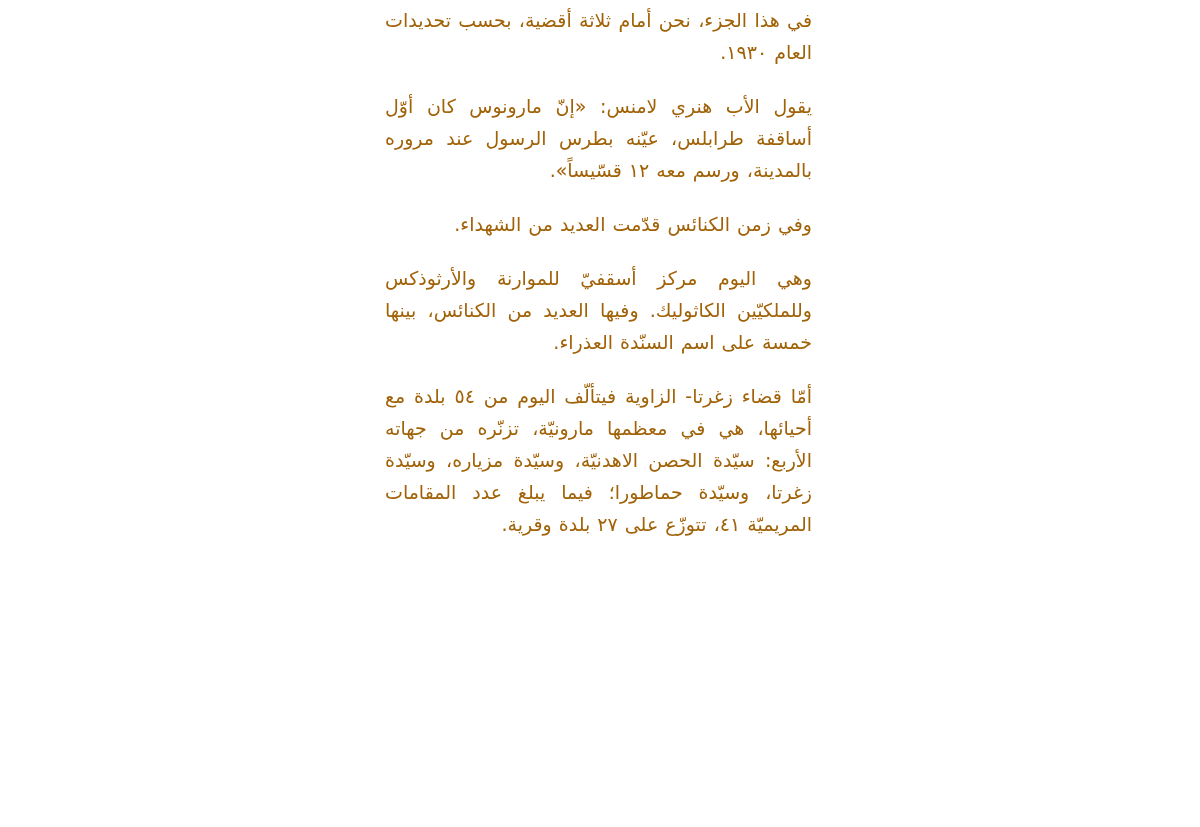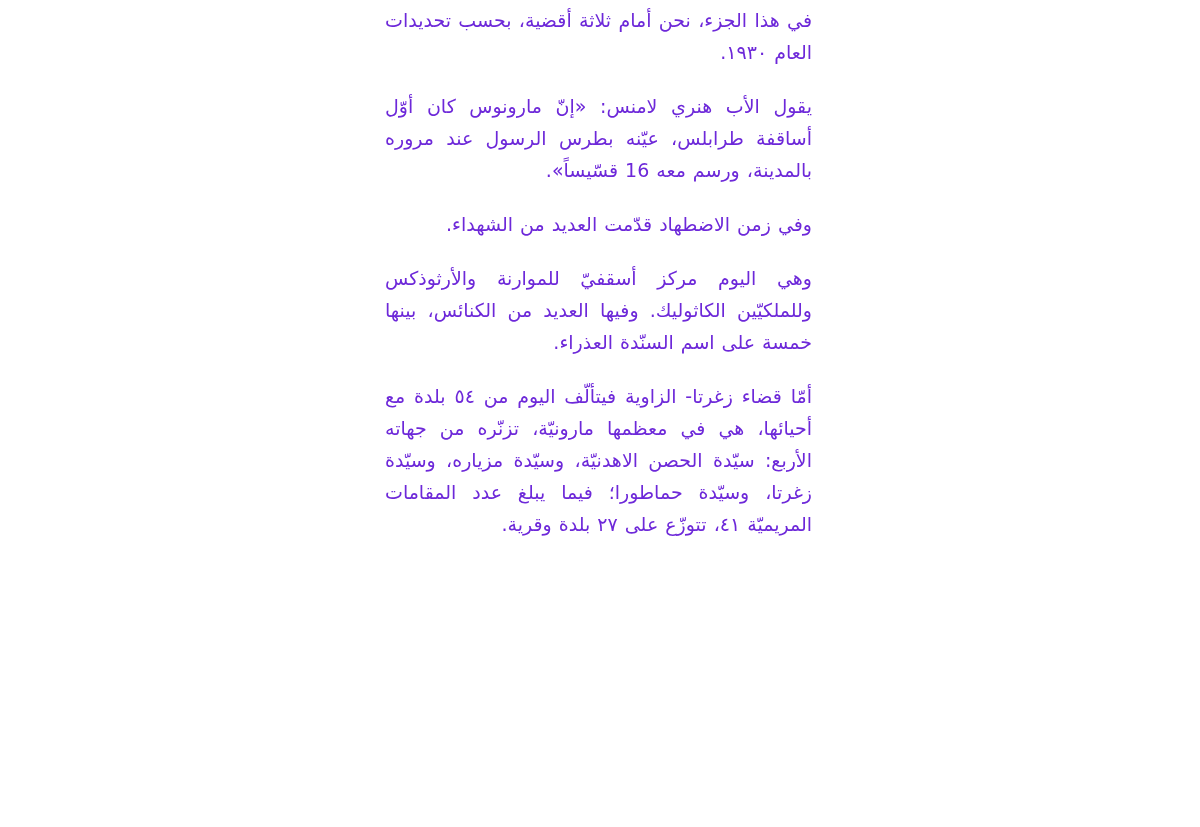--- a/index.html
+++ b/index.html
@@ -22,21 +22,21 @@
       height: 827px;
       background: #ffffff;
     }
     .text-block {
       position: absolute;
       left: 385px;
       top: 4px;
       width: 427px;
       direction: rtl;
       unicode-bidi: embed;
-      color: #6d28d9;
+      color: #a16207;
       font-size: 19px;
       line-height: 32px;
       text-align: justify;
       text-justify: inter-word;
       word-spacing: 1px;
       -webkit-font-smoothing: antialiased;
     }
     .text-block p {
       margin: 0 0 22px 0;
       padding: 0;
@@ -44,18 +44,18 @@
     .text-block p:last-child {
       margin-bottom: 0;
     }
   </style>
 </head>
 <body>
 
 <main class="scan-page">
   <article class="text-block">
     <p>في هذا الجزء، نحن أمام ثلاثة أقضية، بحسب تحديدات العام ١٩٣٠.</p>
-    <p>يقول الأب هنري لامنس: «إنّ مارونوس كان أوّل أساقفة طرابلس، عيّنه بطرس الرسول عند مروره بالمدينة، ورسم معه 16 قسّيساً».</p>
-    <p>وفي زمن الاضطهاد قدّمت العديد من الشهداء.</p>
+    <p>يقول الأب هنري لامنس: «إنّ مارونوس كان أوّل أساقفة طرابلس، عيّنه بطرس الرسول عند مروره بالمدينة، ورسم معه ١٢ قسّيساً».</p>
+    <p>وفي زمن الكنائس قدّمت العديد من الشهداء.</p>
     <p>وهي اليوم مركز أسقفيّ للموارنة والأرثوذكس وللملكيّين الكاثوليك. وفيها العديد من الكنائس، بينها خمسة على اسم السنّدة العذراء.</p>
     <p>أمّا قضاء زغرتا- الزاوية فيتألّف اليوم من ٥٤ بلدة مع أحيائها، هي في معظمها مارونيّة، تزنّره من جهاته الأربع: سيّدة الحصن الاهدنيّة، وسيّدة مزياره، وسيّدة زغرتا، وسيّدة حماطورا؛ فيما يبلغ عدد المقامات المريميّة ٤١، تتوزّع على ٢٧ بلدة وقرية.</p>
   </article>
 </main>
 
 </body></html>

